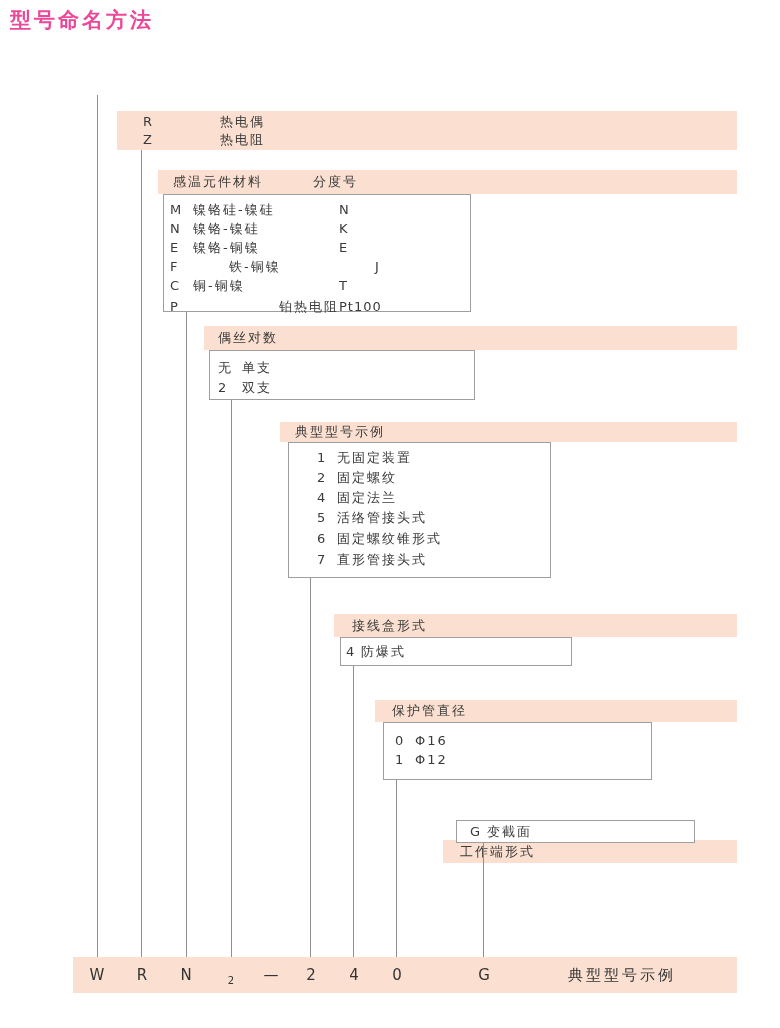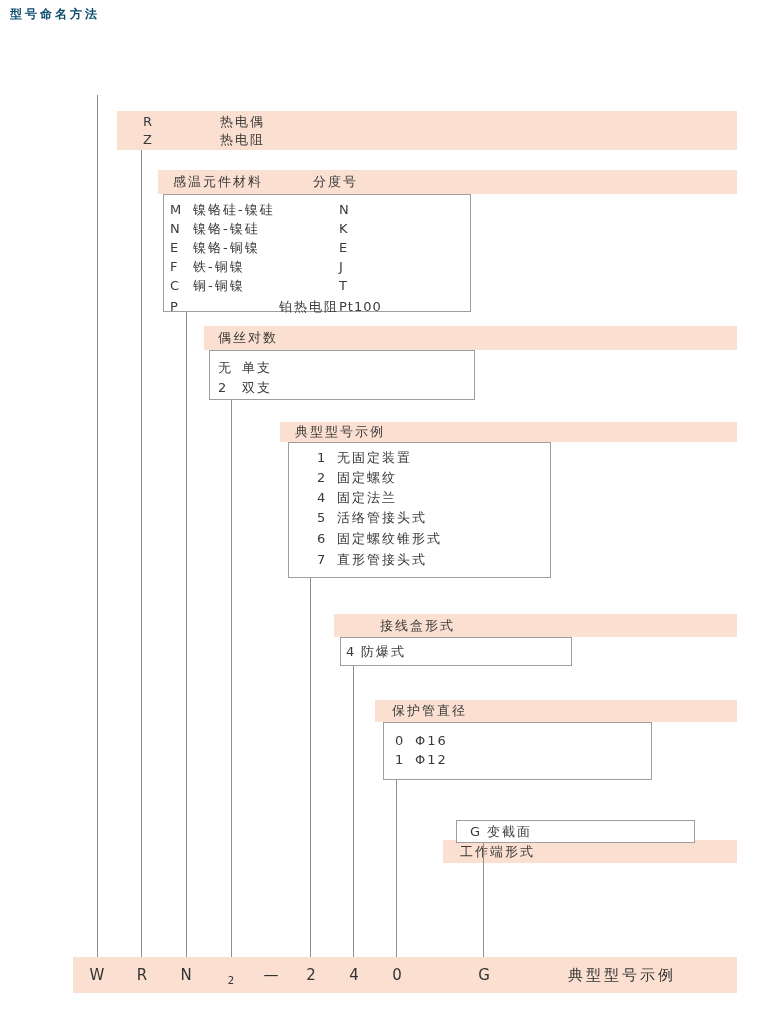--- a/index.html
+++ b/index.html
@@ -2,22 +2,22 @@
 <html><head>
 <meta charset="utf-8">
 <style>
   html,body{margin:0;padding:0;background:#ffffff;}
   .stage{
     position:relative;width:780px;height:1028px;background:#ffffff;
     font-family:"DejaVu Sans","Liberation Sans",sans-serif;
     color:#3a3a3a;overflow:hidden;
   }
   .page-title{
-    position:absolute;left:10px;top:6px;font-size:12px;font-weight:bold;
-    letter-spacing:3px;color:#0c4a6e;
+    position:absolute;left:10px;top:6px;font-size:21px;font-weight:bold;
+    letter-spacing:3px;color:#ec4899;
   }
   .band{position:absolute;background:#fbe0d1;}
   .band-text{
     position:absolute;top:50%;transform:translateY(-50%);
     font-size:13px;letter-spacing:2px;white-space:nowrap;
   }
   .listbox{
     position:absolute;background:#ffffff;border:1px solid #9e9e9e;
     box-sizing:border-box;font-size:13px;
   }
@@ -70,21 +70,21 @@
       <span class="v" style="width:146px;">镍铬-镍硅</span>
       <span class="k">K</span>
     </div>
     <div class="lrow" style="padding-left:6px;line-height:19px;">
       <span class="k" style="width:23px;">E</span>
       <span class="v" style="width:146px;">镍铬-铜镍</span>
       <span class="k">E</span>
     </div>
     <div class="lrow" style="padding-left:6px;line-height:19px;">
       <span class="k" style="width:23px;">F</span>
-      <span class="v" style="width:146px;">铁-铜镍</span>
+      <span class="v" style="width:146px;margin-left:36px;">铁-铜镍</span>
       <span class="k">J</span>
     </div>
     <div class="lrow" style="padding-left:6px;line-height:20px;">
       <span class="k" style="width:23px;">C</span>
       <span class="v" style="width:146px;">铜-铜镍</span>
       <span class="k">T</span>
     </div>
     <div class="lrow" style="padding-left:6px;line-height:21px;">
       <span class="k" style="width:23px;">P</span>
       <span class="v" style="width:146px;text-align:right;">铂热电阻</span>
@@ -130,21 +130,21 @@
       <span class="k" style="width:20px;">6</span>
       <span class="v">固定螺纹锥形式</span>
     </div>
     <div class="lrow" style="padding-left:28px;line-height:22px;">
       <span class="k" style="width:20px;">7</span>
       <span class="v">直形管接头式</span>
     </div>
   </div>
 
   <div class="band" style="left:334px;top:614px;width:403px;height:23px;">
-    <span class="band-text" style="left:18px;margin-left:28px;">接线盒形式</span>
+    <span class="band-text" style="left:18px;">接线盒形式</span>
   </div>
   <div class="listbox" style="left:340px;top:637px;width:232px;height:29px;">
     <div class="lrow" style="padding-left:5px;line-height:27px;">
       <span class="k" style="width:15px;">4</span>
       <span class="v">防爆式</span>
     </div>
   </div>
 
   <div class="band" style="left:375px;top:700px;width:362px;height:22px;">
     <span class="band-text" style="left:17px;">保护管直径</span>

